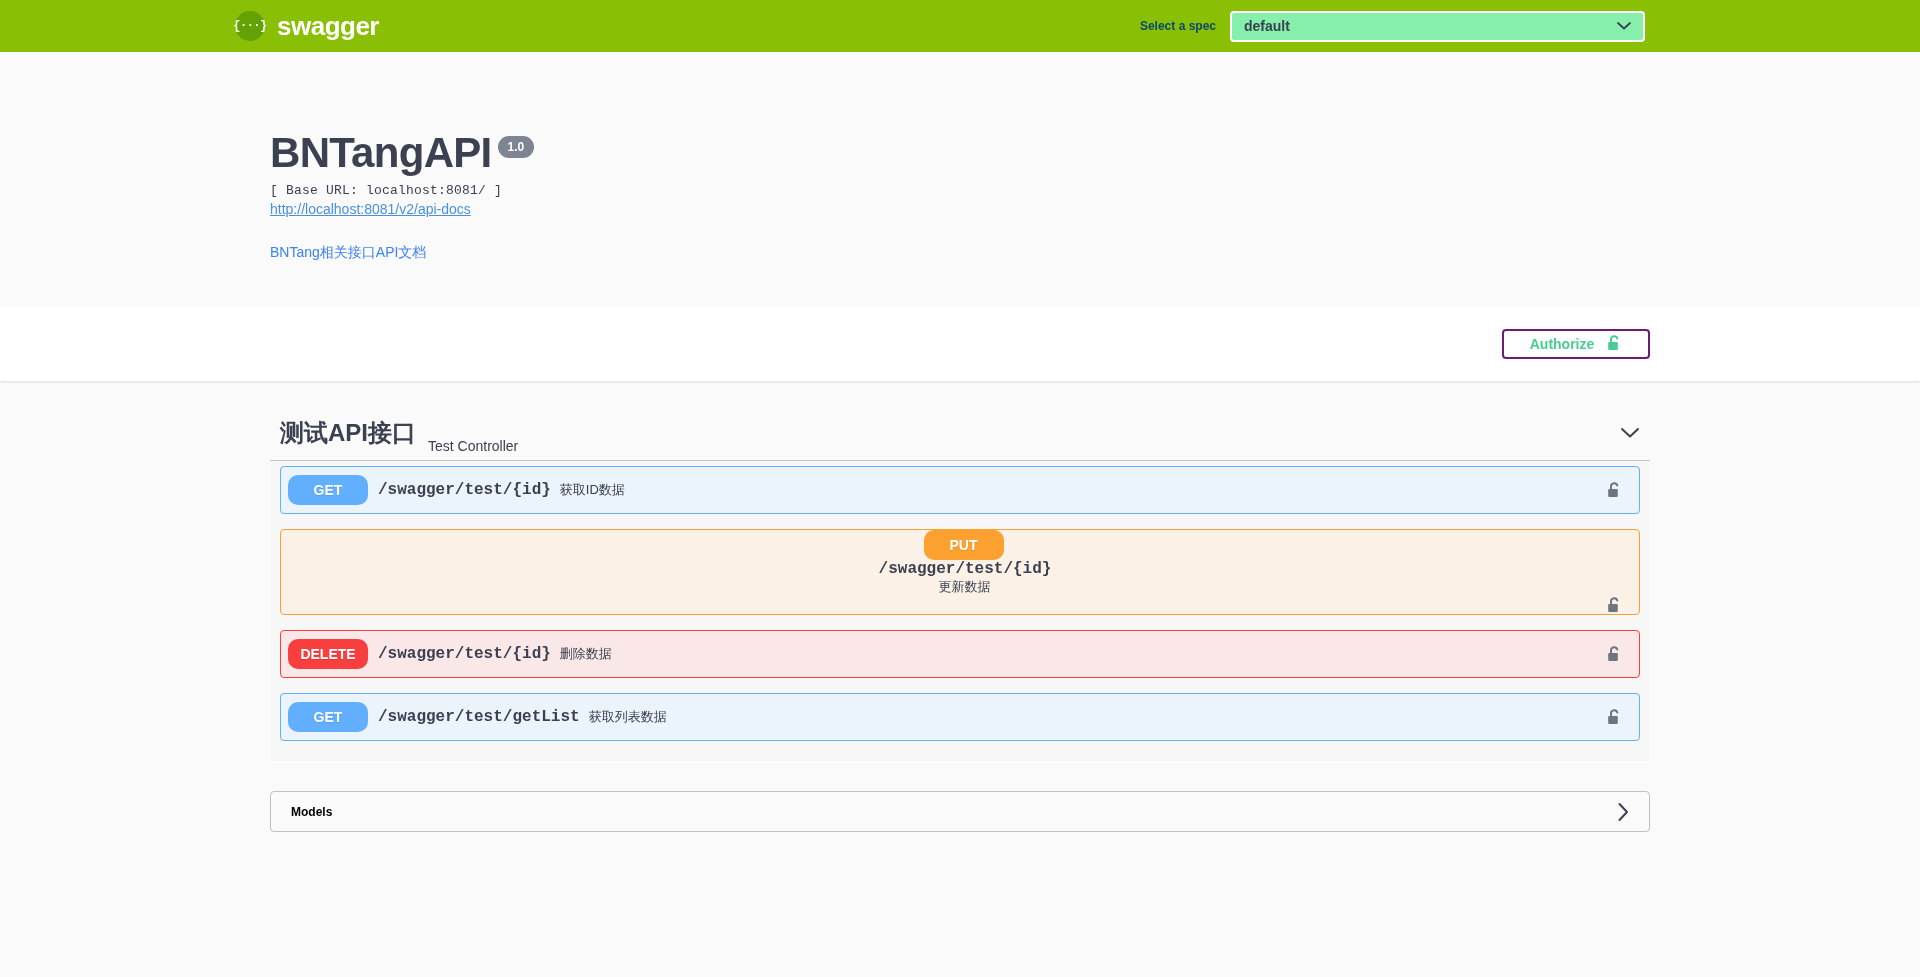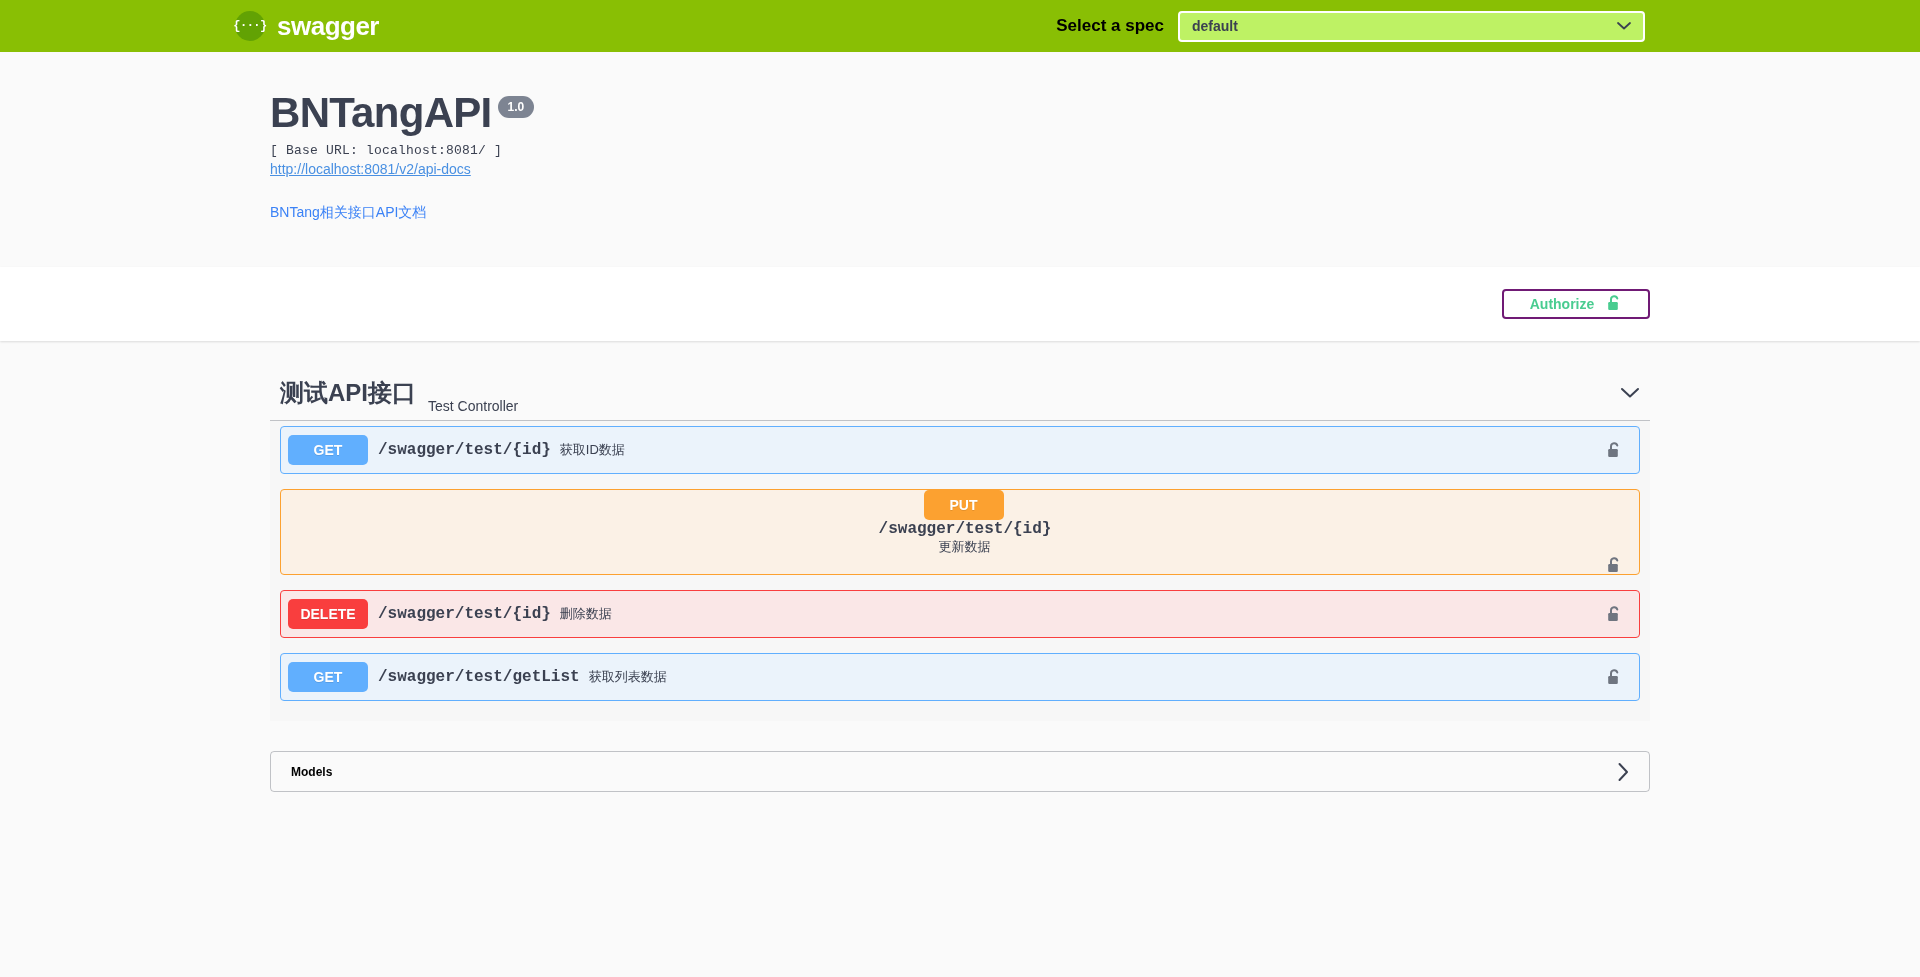--- a/index.html
+++ b/index.html
@@ -48,28 +48,28 @@
     letter-spacing: -0.5px;
   }
   .spec-area {
     margin-left: auto;
     display: flex;
     align-items: center;
     gap: 14px;
     padding-right: 255px;
   }
   .spec-label {
-    color: #000000;
-    font-size: 17px;
+    color: #0c4a6e;
+    font-size: 12px;
     font-weight: bold;
   }
   .spec-select {
-    width: 467px;
+    width: 415px;
     height: 31px;
-    background: #bef264;
+    background: #86efac;
     border: 2px solid #ffffff;
     border-radius: 4px;
     display: flex;
     align-items: center;
     padding: 0 12px;
     position: relative;
   }
   .spec-value {
     color: #3b4151;
     font-size: 14px;
@@ -80,20 +80,21 @@
     right: 12px;
     top: 50%;
     transform: translateY(-50%);
     display: flex;
   }
 
   
   .info-wrap {
     background: #fafafa;
     padding: 40px 0 0 0;
+    margin-top: 40px;
   }
   .container {
     width: 1420px;
     margin: 0 auto;
     padding: 0 20px;
   }
   .title-row {
     display: flex;
     align-items: flex-start;
     gap: 0;
@@ -212,21 +213,21 @@
     margin: 0 0 15px 0;
     min-height: 48px;
     cursor: pointer;
   }
   .opblock:last-child { margin-bottom: 0; }
   .op-method {
     width: 80px;
     min-width: 80px;
     height: 30px;
     margin: 0 0 0 7px;
-    border-radius: 5px;
+    border-radius: 10px;
     color: #ffffff;
     font-size: 14px;
     font-weight: bold;
     font-family: "Liberation Sans", sans-serif;
     display: flex;
     align-items: center;
     justify-content: center;
     text-shadow: 0 1px 0 rgba(0,0,0,0.1);
   }
   .op-path {

